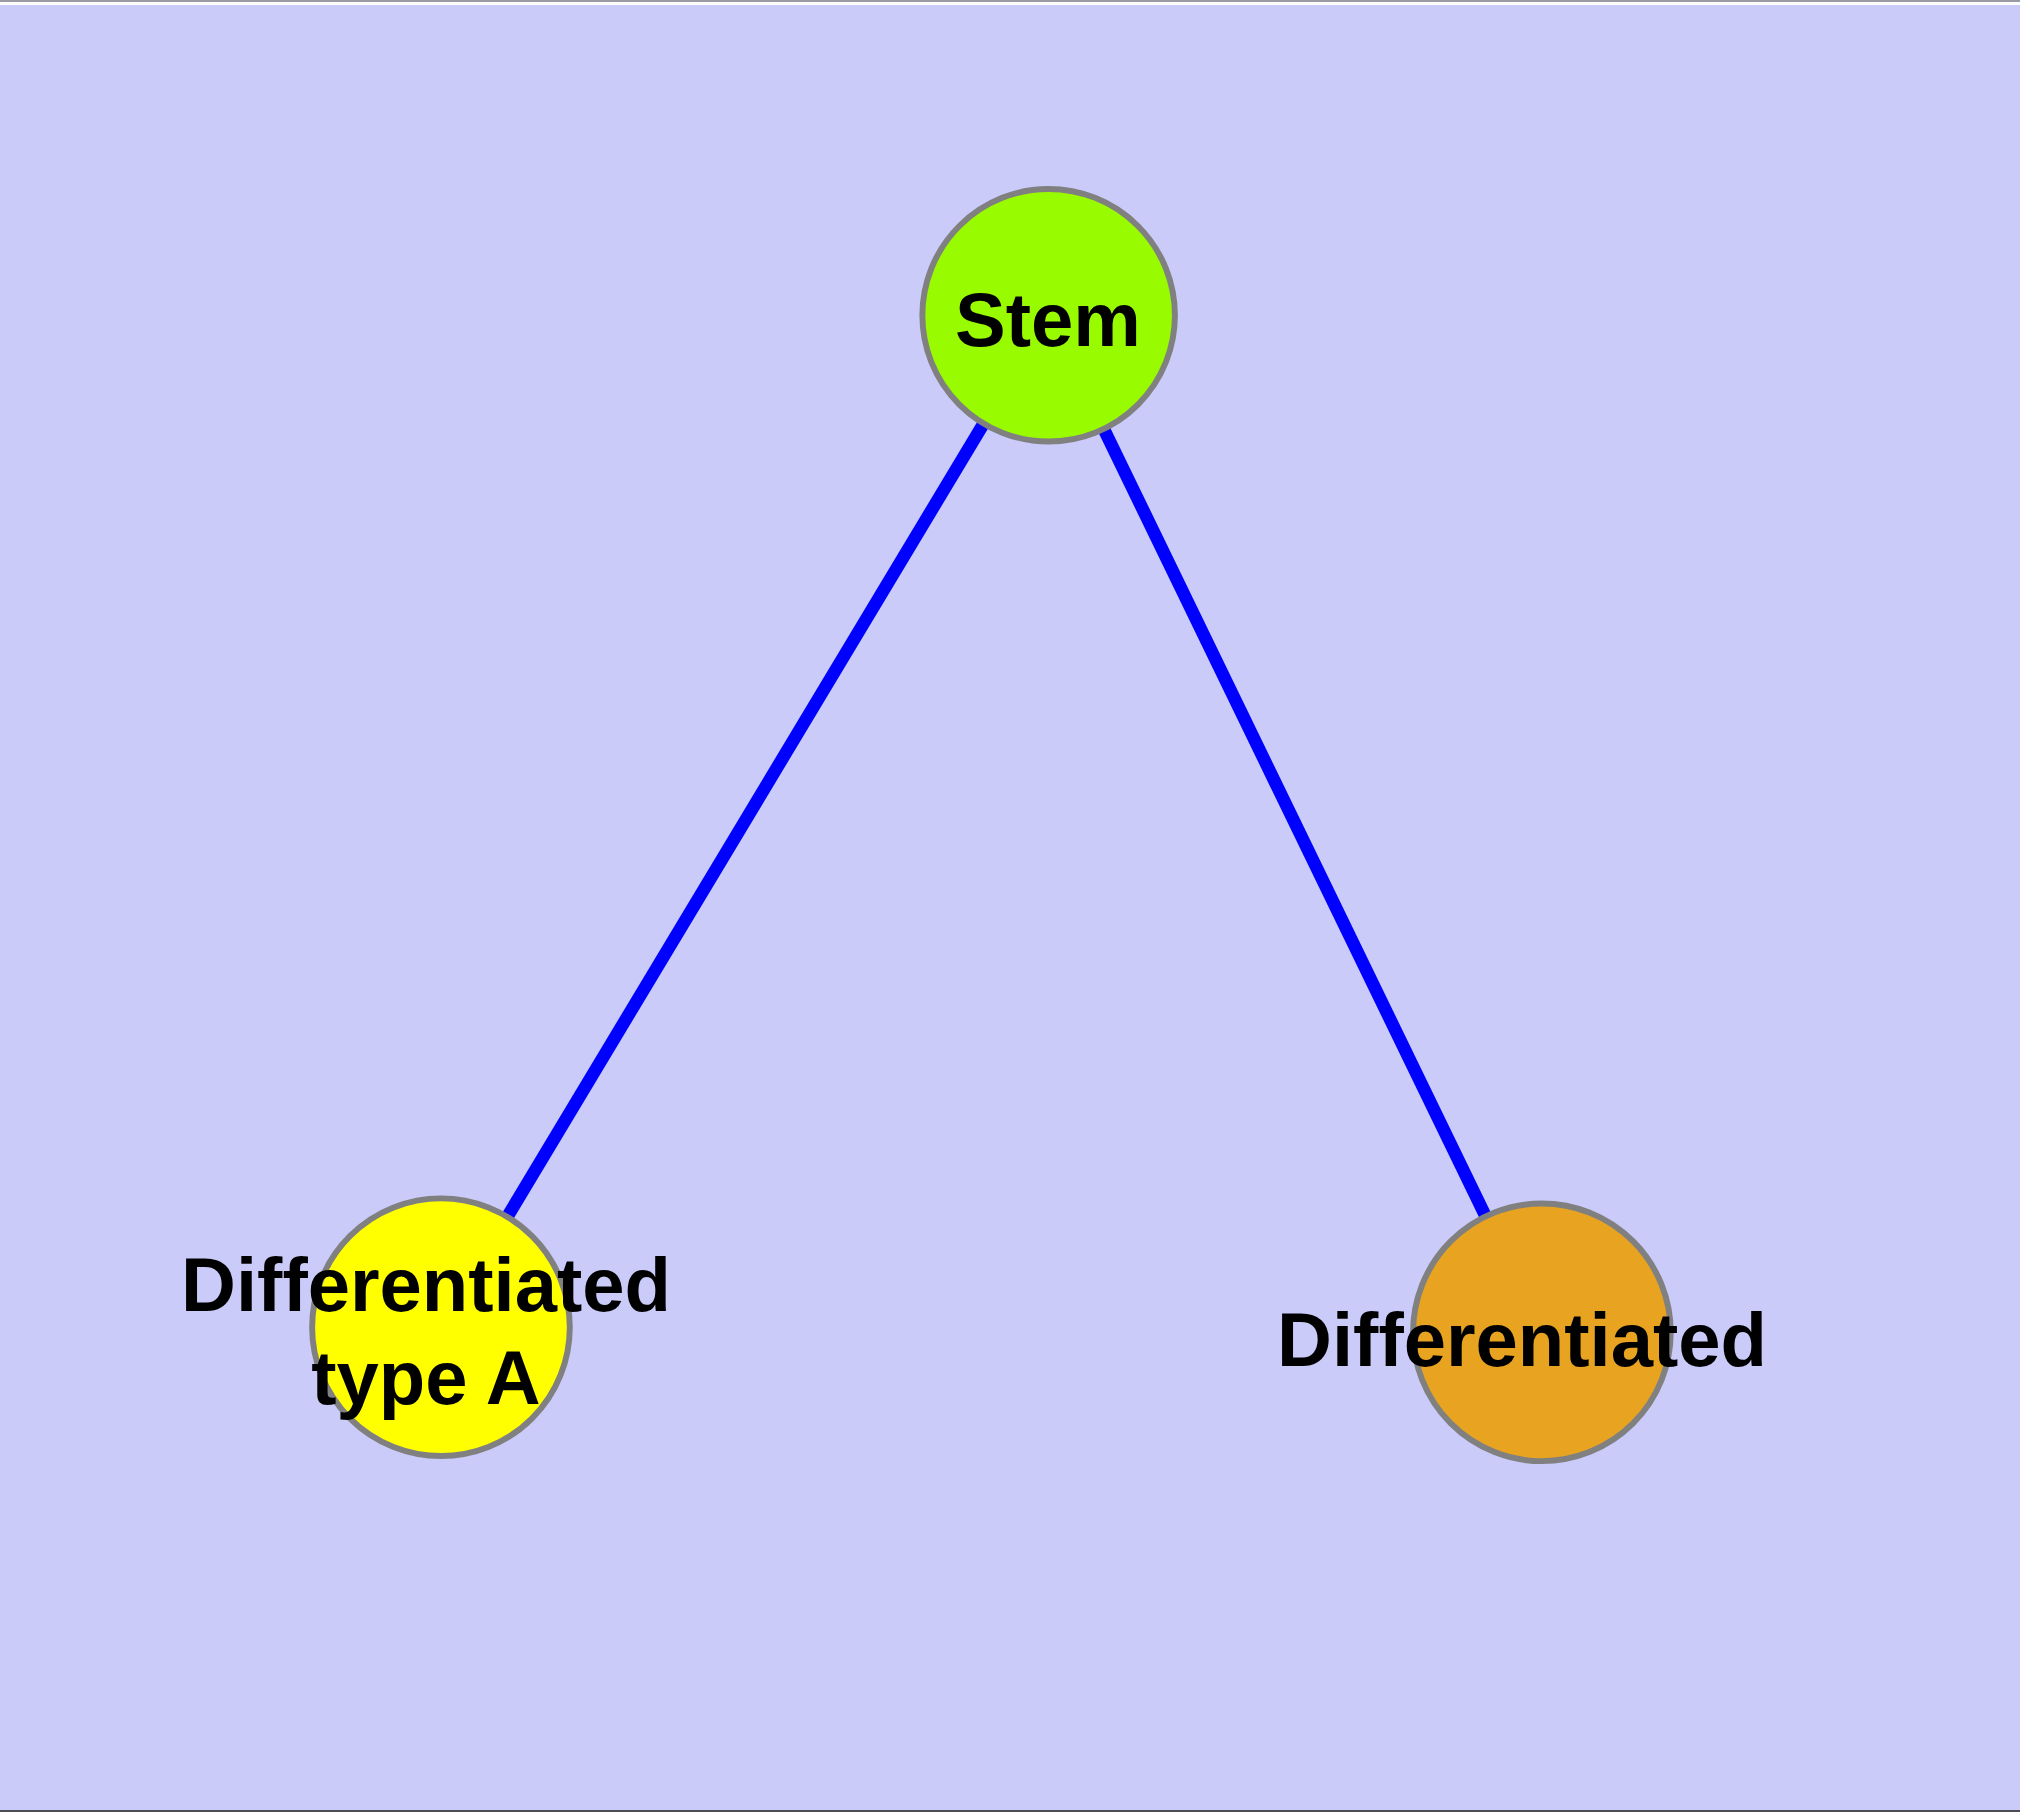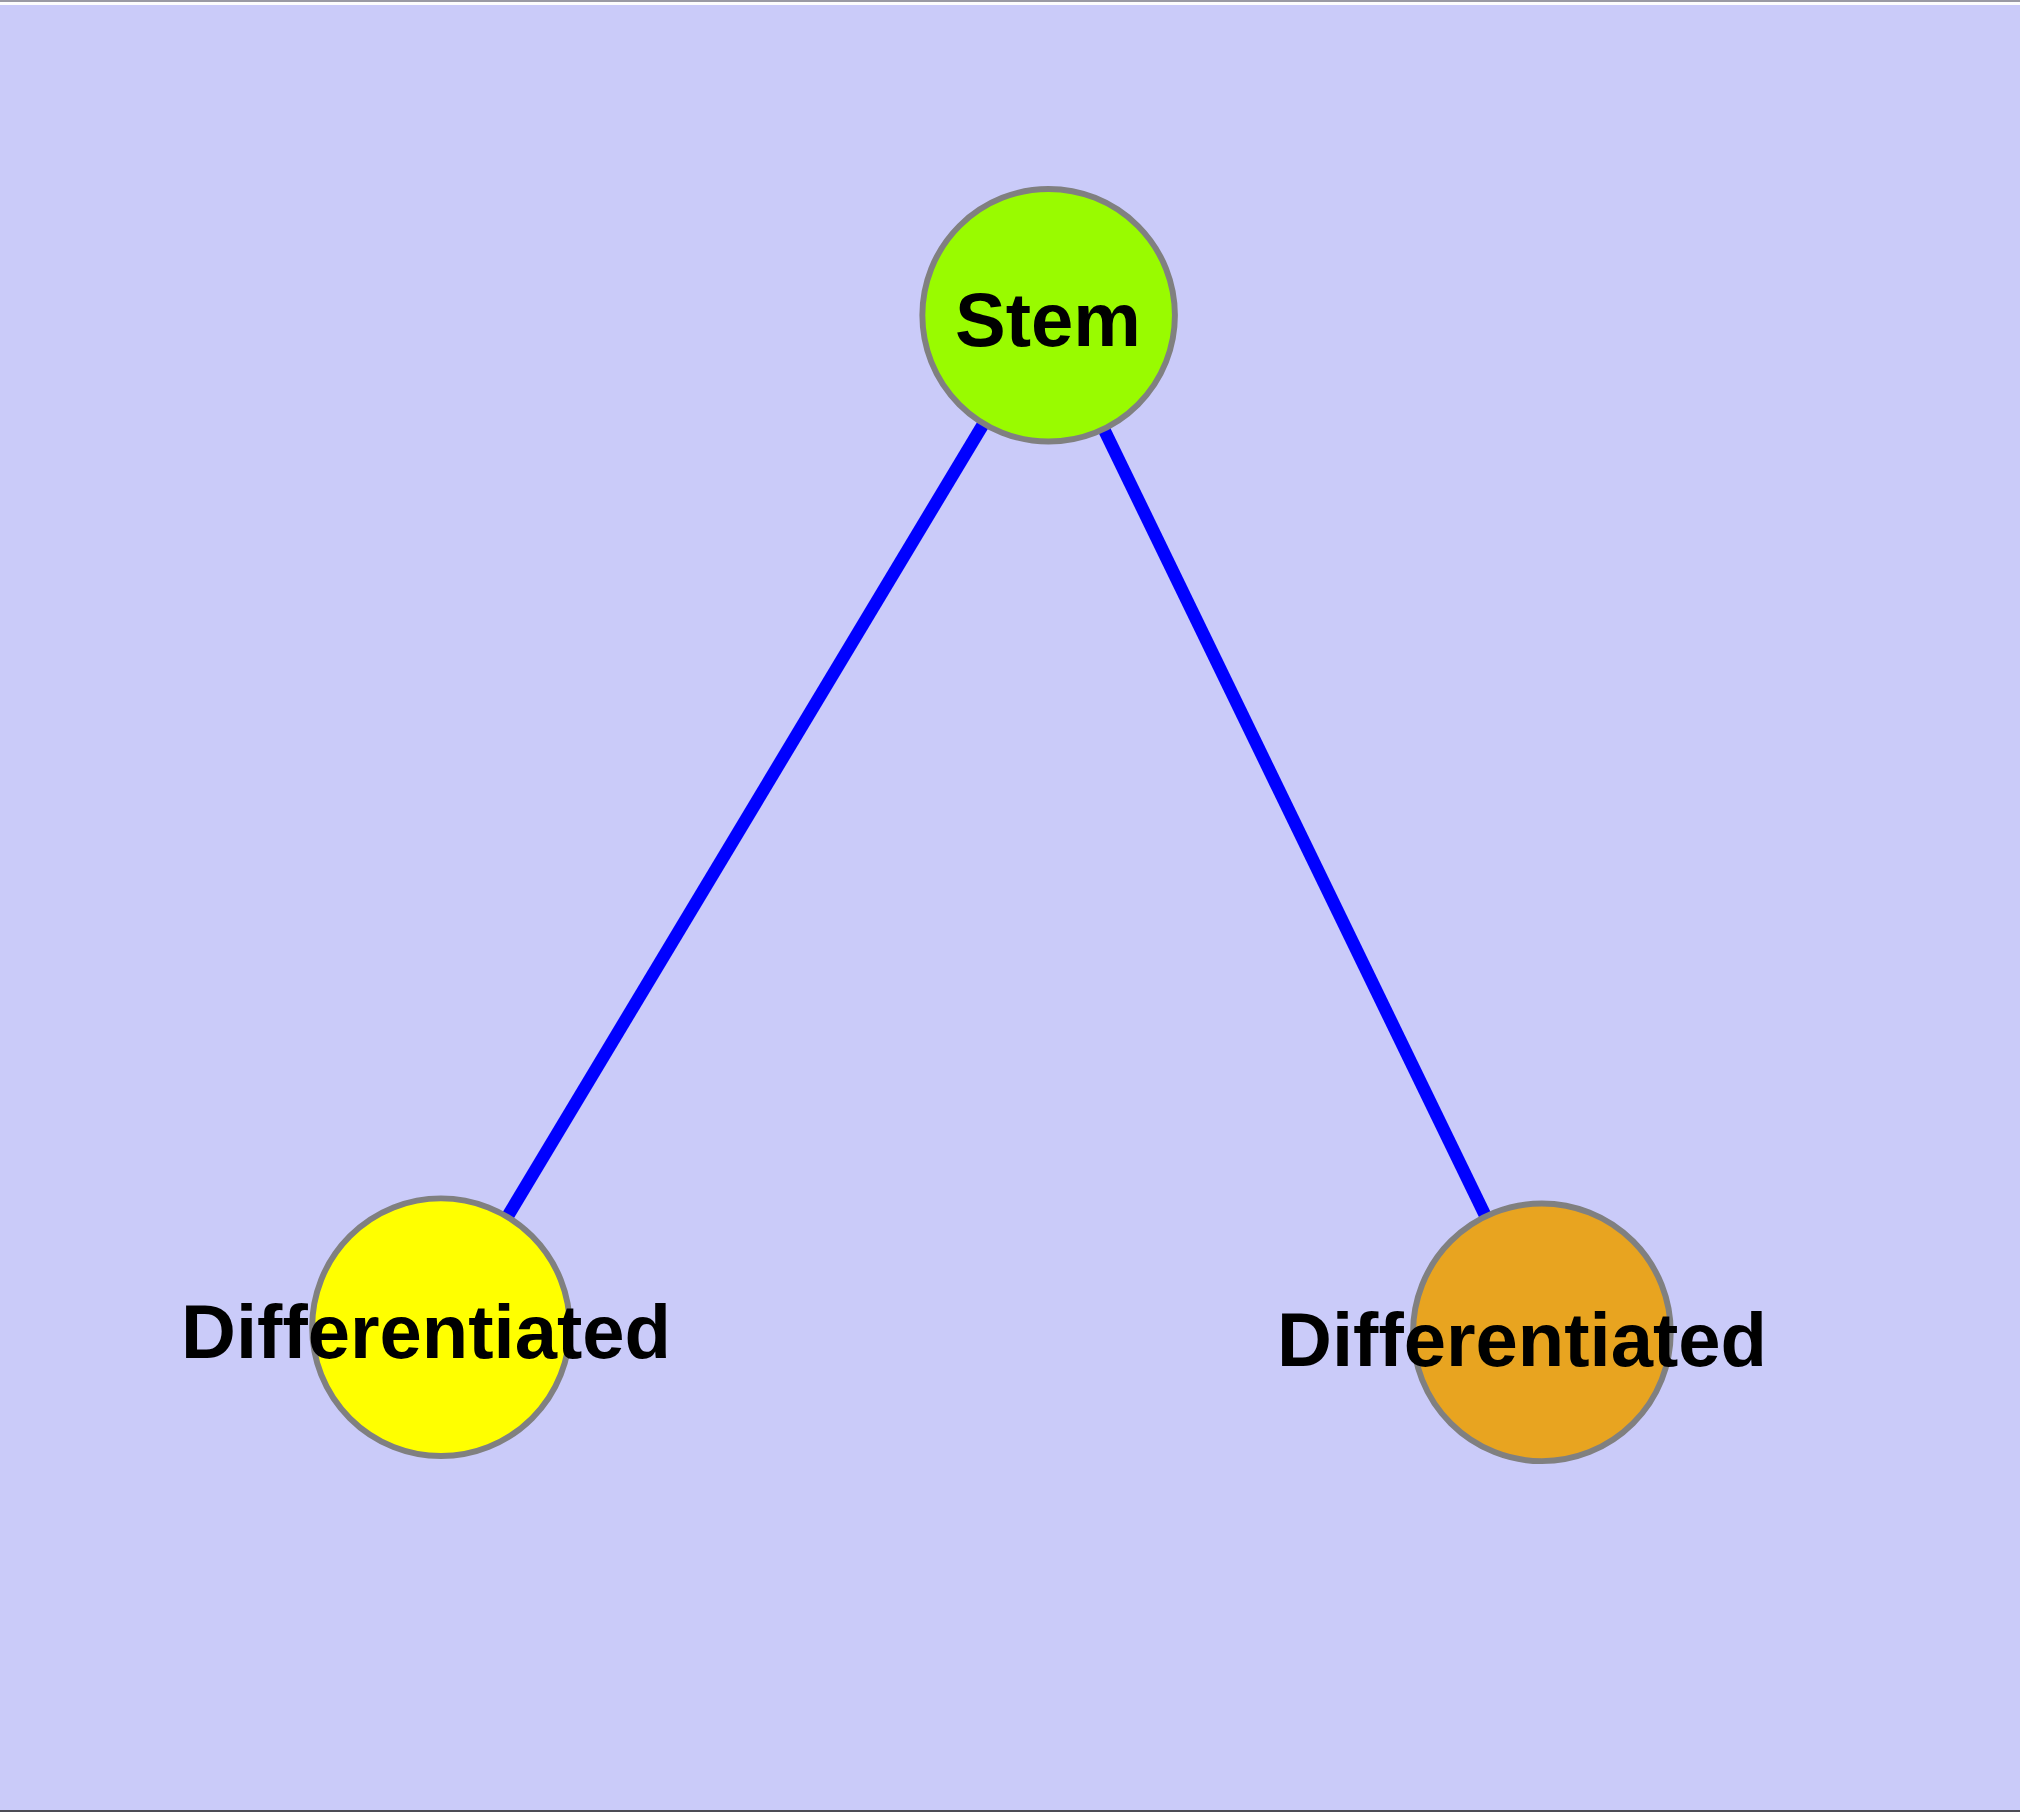--- a/index.html
+++ b/index.html
@@ -70,20 +70,21 @@
 
     <circle stroke-width="7" cx="1819" cy="1572" r="152" fill="#E8A420" stroke="#808080"></circle>
   </svg>
 
   <div class="node-label" id="label-stem">
     <div>Stem</div>
   </div>
 
   <div class="node-label" id="label-type-a">
     <div>Differentiated</div>
+    <div>type A</div>
   </div>
 
   <div class="node-label" id="label-type-b">
     <div>Differentiated</div>
   </div>
 
 </div>
 
 
 </body></html>

